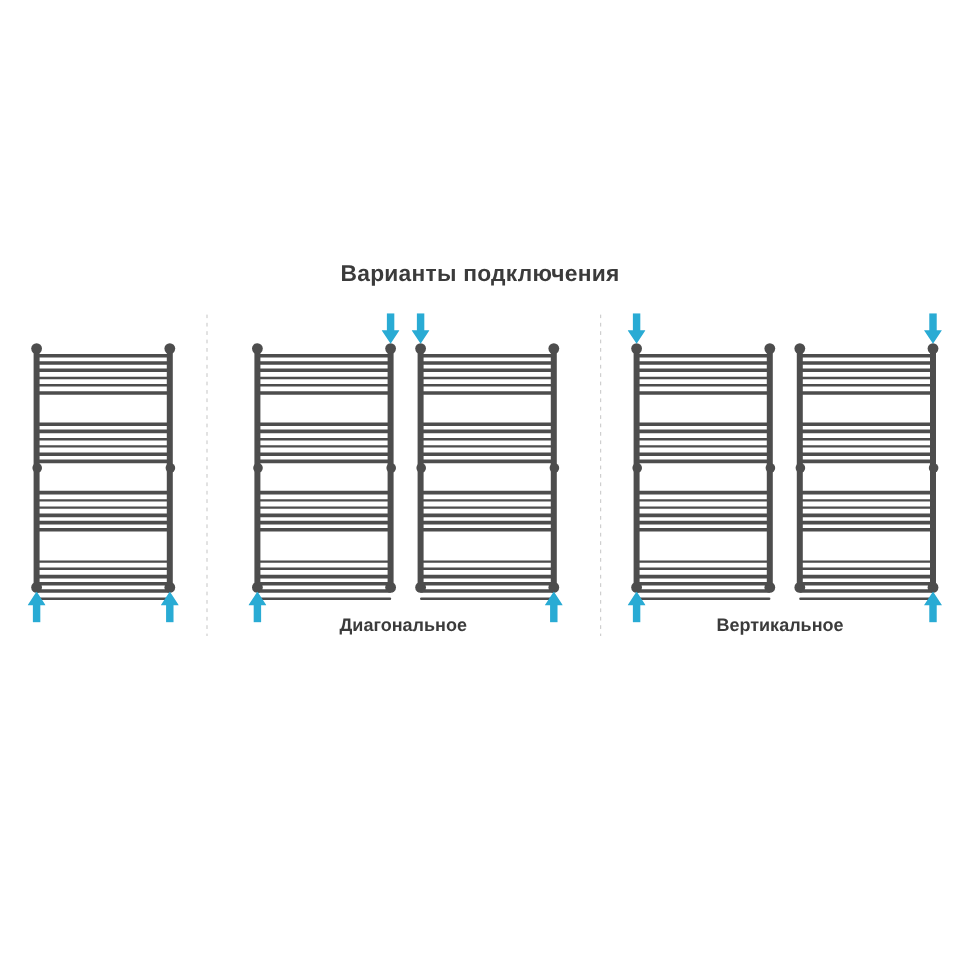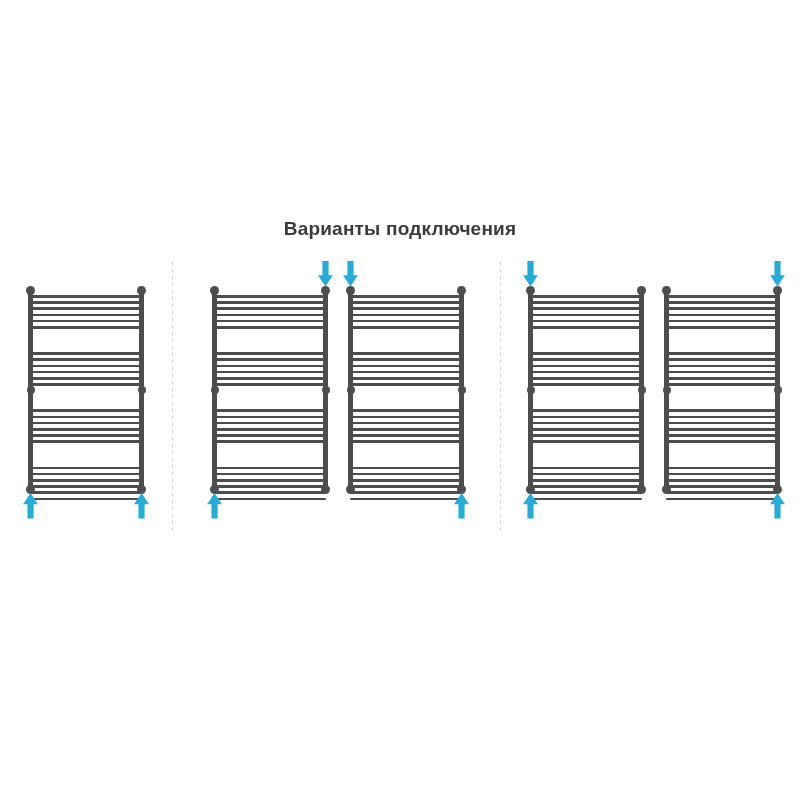--- a/index.html
+++ b/index.html
@@ -283,20 +283,21 @@
             <svg width="15" height="26" viewBox="0 0 15 26">
               <path d="M7.5,0 L7.5,0 M4.4,0 h6.2 v14.2 h4.3 L7.5,25.5 L0,14.2 h4.4 Z" fill="#29abd4"></path>
             </svg>
           </div>
           <div class="arrow" style="right: -5px; bottom: -29px;">
             <svg width="15" height="26" viewBox="0 0 15 26">
               <path d="M7.5,0 L15,11.3 h-4.4 V25.5 H4.4 V11.3 H0 Z" fill="#29abd4"></path>
             </svg>
           </div>
         </div>
+        <div class="panel-label">Диагональное</div>
       </div>
       <div class="panel" style="left: 500px; width: 300px;">
         <div class="radiator" style="left: 28px;">
           <div class="rail left"></div>
           <div class="rail right"></div>
           <div class="cap tl"></div>
           <div class="cap tr"></div>
           <div class="cap bl"></div>
           <div class="cap br"></div>
           <div class="nub left"></div>
@@ -377,16 +378,17 @@
             <svg width="15" height="26" viewBox="0 0 15 26">
               <path d="M7.5,0 L7.5,0 M4.4,0 h6.2 v14.2 h4.3 L7.5,25.5 L0,14.2 h4.4 Z" fill="#29abd4"></path>
             </svg>
           </div>
           <div class="arrow" style="right: -5px; bottom: -29px;">
             <svg width="15" height="26" viewBox="0 0 15 26">
               <path d="M7.5,0 L15,11.3 h-4.4 V25.5 H4.4 V11.3 H0 Z" fill="#29abd4"></path>
             </svg>
           </div>
         </div>
+        <div class="panel-label">Вертикальное</div>
       </div>
     </div>
 
 </div>
 
 </body></html>

